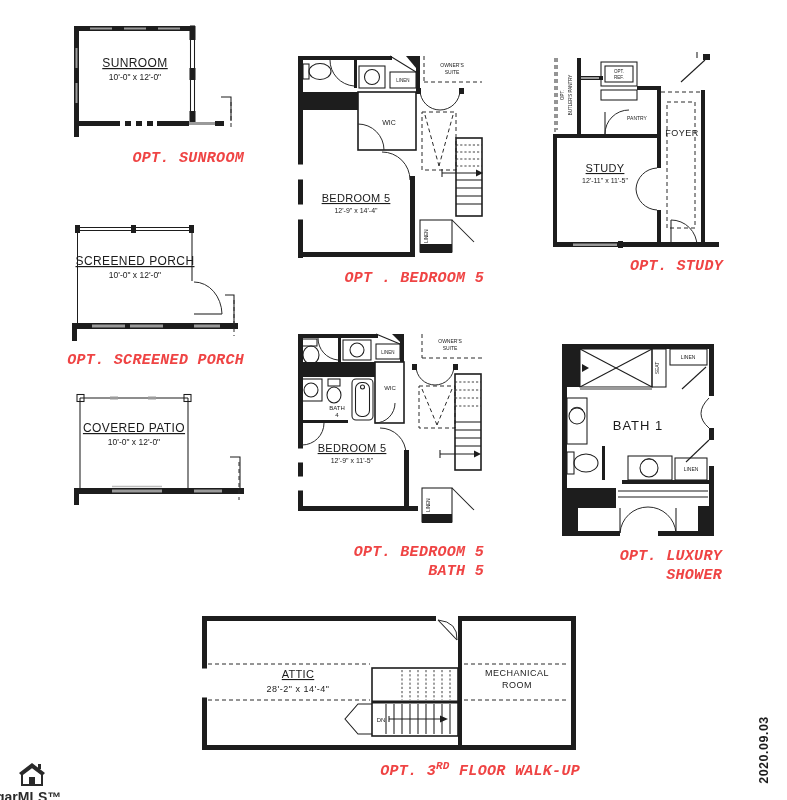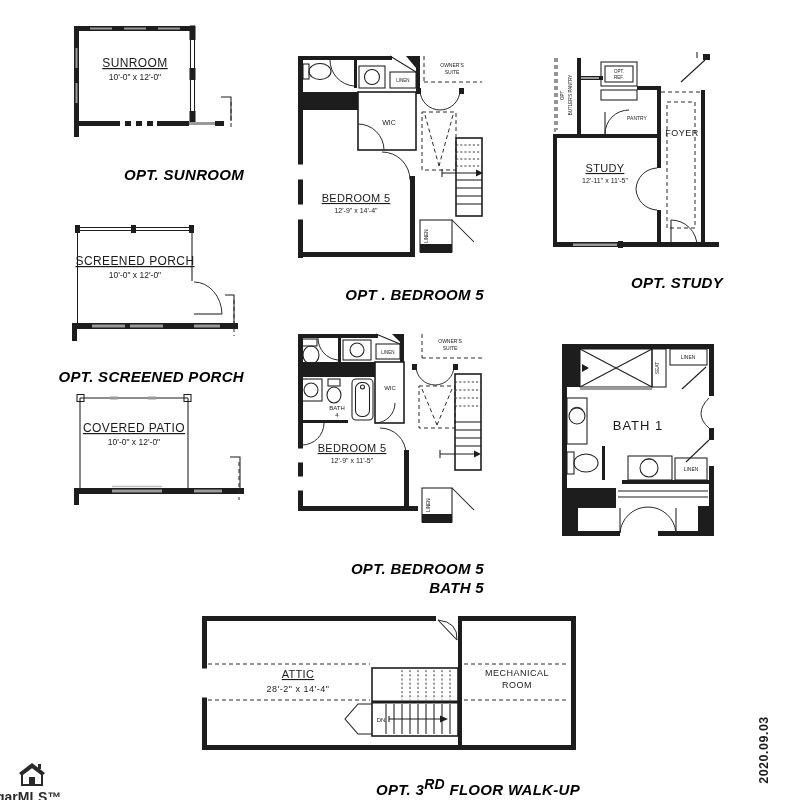--- a/index.html
+++ b/index.html
@@ -1,21 +1,21 @@
 <!DOCTYPE html>
 <html><head>
 <meta charset="utf-8">
 <style>
   html,body{margin:0;padding:0;background:#ffffff;}
   .sheet{position:relative;width:787px;height:800px;background:#ffffff;overflow:hidden;
          font-family:"Liberation Sans",sans-serif;}
   .plan{position:absolute;text-align:right;}
-  .cap{font-family:Liberation Sans, sans-serif;font-style:italic;font-weight:bold;
-       font-size:15px;color:#000000;letter-spacing:.3px;line-height:1.25;margin-top:22px;}
-  .cap sup{font-size:14px;}
+  .cap{font-family:Liberation Mono, monospace;font-style:italic;font-weight:bold;
+       font-size:15px;color:#ef4444;letter-spacing:.3px;line-height:1.25;margin-top:6px;}
+  .cap sup{font-size:11px;}
   
   svg{display:block;margin:0 auto;}
   .w{stroke:#1d1d1d;fill:none;} .w3{stroke-width:3;} .w2{stroke-width:1.6;} .w1{stroke-width:1.05;}
   .blk{fill:#1d1d1d;stroke:none;}
   .dash{stroke:#2b2b2b;stroke-width:1;fill:none;stroke-dasharray:4 3;}
   .dash2{stroke:#2b2b2b;stroke-width:.9;fill:none;stroke-dasharray:2.2 2;}
   .arc{stroke:#2b2b2b;stroke-width:1;fill:none;}
   svg text{fill:#1b1b1b;font-family:"Liberation Sans",sans-serif;}
   .rl{font-size:12px;text-decoration:underline;letter-spacing:.4px;}
   .rl2{font-size:11px;text-decoration:underline;letter-spacing:.3px;}
@@ -377,20 +377,24 @@
       <line class="w w1" x1="60" y1="157" x2="150" y2="157"></line>
       <rect class="blk" x="4" y="166" width="16" height="30"></rect>
       <rect class="blk" x="140" y="166" width="16" height="30"></rect>
       <rect class="blk" x="20" y="191" width="42" height="5"></rect>
       <rect class="blk" x="100" y="191" width="40" height="5"></rect>
       <path class="arc" d="M 62 193 A 28 28 0 0 1 90 167"></path>
       <path class="arc" d="M 118 193 A 28 28 0 0 0 90 167"></path>
       <line class="w w1" x1="62" y1="168" x2="62" y2="193"></line>
       <line class="w w1" x1="118" y1="168" x2="118" y2="193"></line>
     </svg>
+    <div class="cap">
+      <div>OPT. LUXURY</div>
+      <div>SHOWER</div>
+    </div>
   </section>
 
   <section class="plan" style="left:198px;top:612px;width:382px;">
     <svg width="382" height="142" viewBox="0 0 382 142">
 
       <rect class="blk" x="4" y="4" width="234" height="5"></rect>
       <rect class="blk" x="260" y="4" width="118" height="5"></rect>
       <rect class="blk" x="4" y="133" width="374" height="5"></rect>
       <rect class="blk" x="4" y="4" width="5" height="134"></rect>
       <rect x="4" y="56" width="5" height="30" fill="#fff"></rect>

